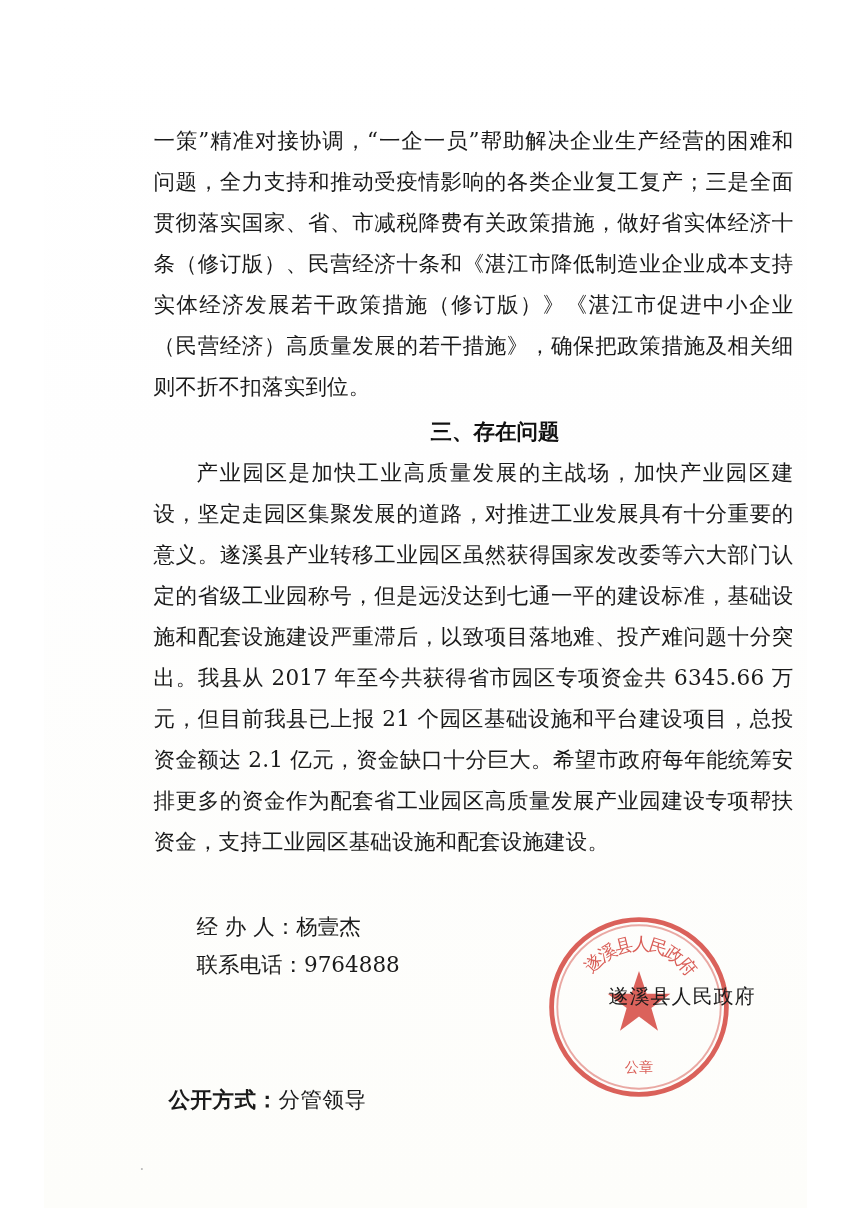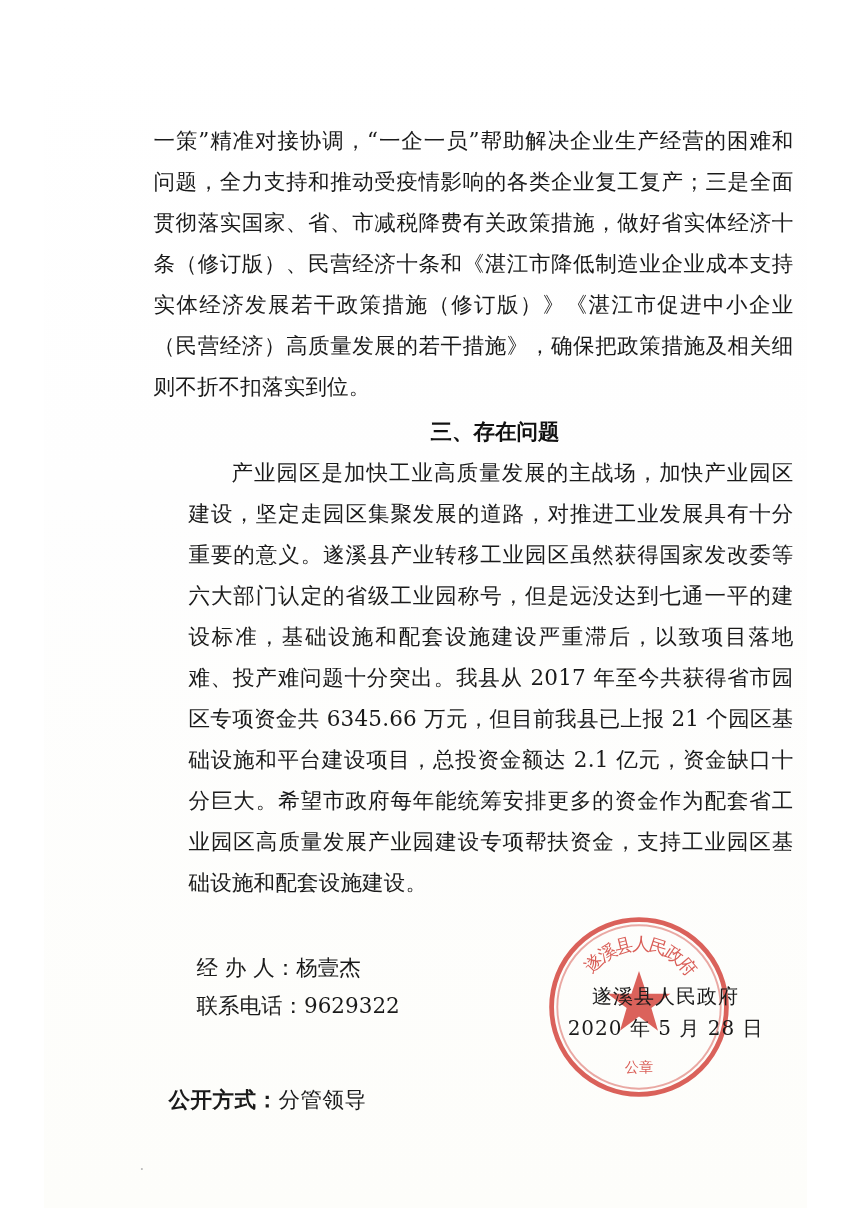--- a/index.html
+++ b/index.html
@@ -36,21 +36,20 @@
     font-size: 21.5px;
     line-height: 41px;
     color: #1a1a1a;
     text-align: justify;
     text-justify: inter-ideograph;
     letter-spacing: 0.2px;
     margin: 0 0 2px 0;
   }
   .indent {
     text-indent: 2em;
-    margin-left: 35px;
   }
   .section-heading {
     font-size: 21.5px;
     line-height: 41px;
     color: #111111;
     font-weight: bold;
     text-indent: 2em;
     margin: 4px 0 0 0;
     font-family: "DejaVu Sans", "Liberation Sans", sans-serif;
     text-align: center;
@@ -67,21 +66,21 @@
   }
   .stamp-area {
     position: absolute;
     left: 110px;
     top: 890px;
     width: 640px;
     height: 190px;
   }
   .issuer-block {
     position: absolute;
-    right: 30px;
+    right: 38px;
     top: 90px;
     text-align: center;
     color: #1a1a1a;
     z-index: 3;
   }
   .issuer-name {
     font-size: 20px;
     line-height: 32px;
     letter-spacing: 1px;
   }
@@ -130,21 +129,21 @@
   <div class="content">
 
     <p class="para">一策”精准对接协调，“一企一员”帮助解决企业生产经营的困难和问题，全力支持和推动受疫情影响的各类企业复工复产；三是全面贯彻落实国家、省、市减税降费有关政策措施，做好省实体经济十条（修订版）、民营经济十条和《湛江市降低制造业企业成本支持实体经济发展若干政策措施（修订版）》《湛江市促进中小企业（民营经济）高质量发展的若干措施》，确保把政策措施及相关细则不折不扣落实到位。</p>
 
     <p class="section-heading">三、存在问题</p>
 
     <p class="para indent">产业园区是加快工业高质量发展的主战场，加快产业园区建设，坚定走园区集聚发展的道路，对推进工业发展具有十分重要的意义。遂溪县产业转移工业园区虽然获得国家发改委等六大部门认定的省级工业园称号，但是远没达到七通一平的建设标准，基础设施和配套设施建设严重滞后，以致项目落地难、投产难问题十分突出。我县从 2017 年至今共获得省市园区专项资金共 6345.66 万元，但目前我县已上报 21 个园区基础设施和平台建设项目，总投资金额达 2.1 亿元，资金缺口十分巨大。希望市政府每年能统筹安排更多的资金作为配套省工业园区高质量发展产业园建设专项帮扶资金，支持工业园区基础设施和配套设施建设。</p>
 
     <div class="signoff">
       <div class="signoff-line">经 办 人：杨壹杰</div>
-      <div class="signoff-line">联系电话：9629322</div>
+      <div class="signoff-line">联系电话：9764888</div>
     </div>
   </div>
 
   <div class="stamp-area">
 
     <svg class="seal" viewBox="0 0 200 200">
       <g fill="none" stroke="#d0342c" stroke-width="5" opacity="0.9">
         <circle cx="100" cy="100" r="92"></circle>
         <circle cx="100" cy="100" r="86" stroke-width="2" opacity="0.55"></circle>
       </g>
@@ -158,21 +157,20 @@
         <text x="100" y="40" text-anchor="middle" transform="rotate(2 100 100)">人</text>
         <text x="100" y="40" text-anchor="middle" transform="rotate(18 100 100)">民</text>
         <text x="100" y="40" text-anchor="middle" transform="rotate(34 100 100)">政</text>
         <text x="100" y="40" text-anchor="middle" transform="rotate(50 100 100)">府</text>
         <text x="100" y="168" text-anchor="middle" font-size="15">公章</text>
       </g>
     </svg>
 
     <div class="issuer-block">
       <div class="issuer-name">遂溪县人民政府</div>
-      <div class="issuer-date">2020 年 5 月 28 日</div>
     </div>
   </div>
 
   <div class="footer">
     <b>公开方式：</b><span>分管领导</span>
   </div>
 
   <div class="edge-mark">·</div>
 </div>
 

